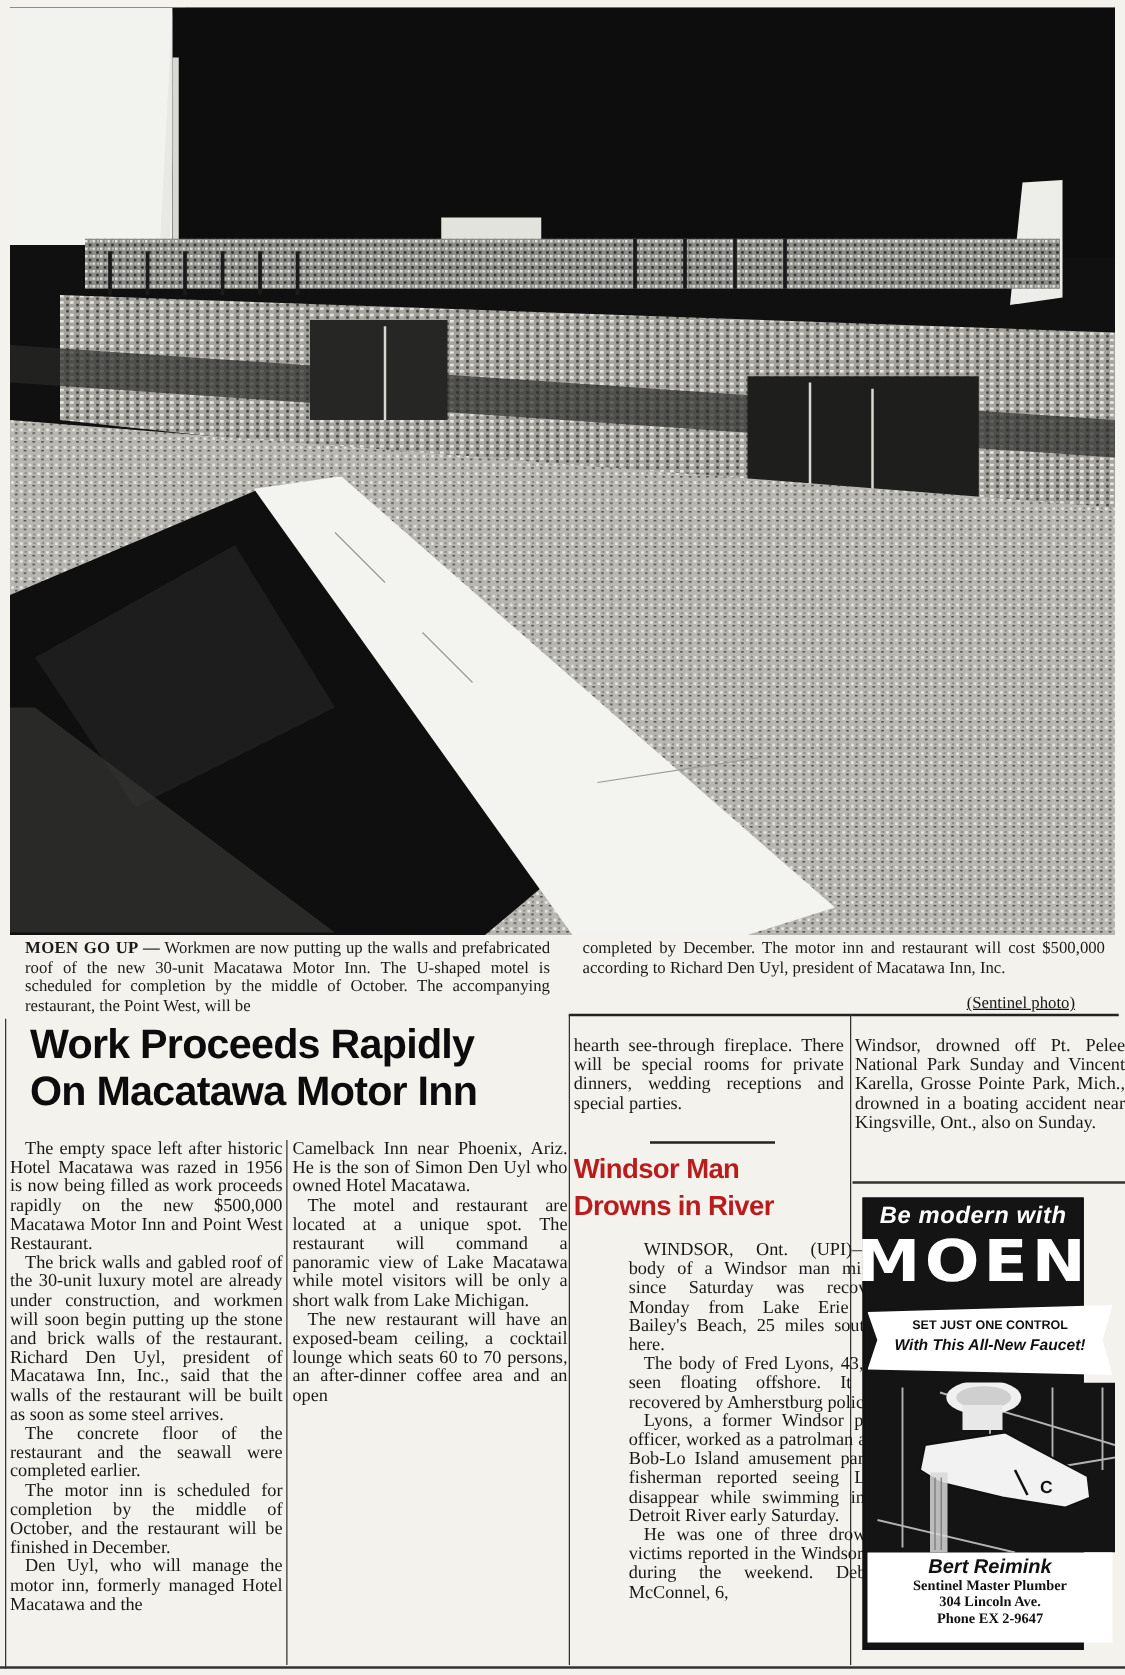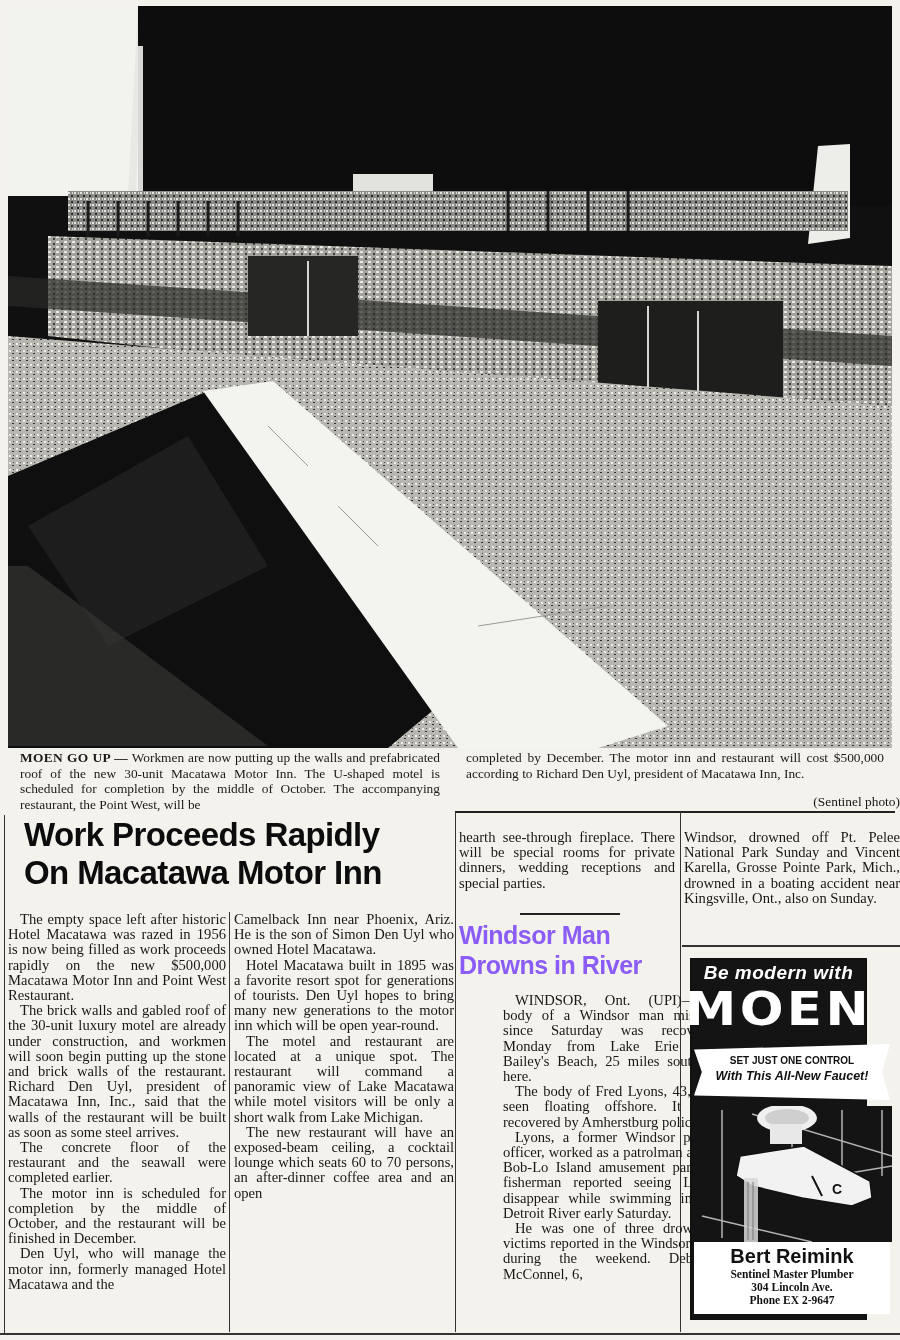--- a/index.html
+++ b/index.html
@@ -14,34 +14,34 @@
   .photo svg { display: block; width: 100%; height: 100%; }
 
   
   .caption {
     position: absolute; top: 750px; font-family: "Liberation Serif", serif;
     font-size: 13.4px; line-height: 15.5px; text-align: justify; color: #1a1a1a;
   }
   .caption.left { left: 20px; width: 420px; }
   .caption.right { left: 466px; width: 418px; }
   .caption .lead { font-weight: bold; letter-spacing: 0.3px; }
-  .credit { position: absolute; left: 716px; top: 794px; width: 184px; text-align: right;
-    font-family: "Liberation Serif", serif; font-size: 13.4px; }
+  .credit { position: absolute; left: 676px; top: 794px; width: 184px; text-align: right;
+    font-family: "Liberation Serif", serif; font-size: 13.4px; text-decoration: underline; }
   .rule-photo { position: absolute; left: 455px; top: 811px; width: 440px; height: 2px; background: #222; }
 
   
   .headline-main {
     position: absolute; left: 24px; top: 816px; width: 445px;
     font-family: "Liberation Sans", sans-serif; font-weight: bold;
     font-size: 33px; line-height: 38px; letter-spacing: -0.6px; color: #0c0c0c;
   }
   .headline-sub {
     position: absolute; left: 459px; top: 920px; width: 215px;
     font-family: "Liberation Sans", sans-serif; font-weight: bold;
-    font-size: 25px; line-height: 30px; letter-spacing: -0.5px; color: #8b5cf6;
+    font-size: 22px; line-height: 30px; letter-spacing: -0.5px; color: #b91c1c;
   }
   .short-rule { position: absolute; left: 520px; top: 913px; width: 100px; height: 2px; background: #222; }
 
   
   .col {
     position: absolute; font-family: "Liberation Serif", serif;
     font-size: 14.6px; line-height: 15.2px; text-align: justify; color: #181818;
   }
   .col p { text-indent: 12px; }
   .col p.noindent { text-indent: 0; }
@@ -74,21 +74,21 @@
     clip-path: polygon(0 10%, 100% 0, 96% 50%, 100% 100%, 0 92%, 4% 50%);
     text-align: center; color: #111; font-family: "Liberation Sans", sans-serif; font-weight: bold;
   }
   .ad-banner .b1 { display: block; margin-top: 11px; font-size: 10px; }
   .ad-banner .b2 { display: block; margin-top: 3px; font-size: 12.5px; font-style: italic; }
   .ad-art { position: absolute; left: 0; top: 146px; width: 200px; height: 136px; }
   .ad-footer {
     position: absolute; left: 2px; top: 282px; width: 196px; height: 72px; background: #fff;
     text-align: center; color: #111;
   }
-  .ad-footer .name { display: block; font-family: "Liberation Sans", sans-serif; font-weight: bold; font-size: 20px; margin-top: 3px; }
+  .ad-footer .name { display: block; font-family: "Liberation Sans", sans-serif; font-weight: bold; font-size: 16px; margin-top: 3px; font-style: italic; }
   .ad-footer .line { display: block; font-family: "Liberation Serif", serif; font-weight: bold; font-size: 11.5px; line-height: 13px; }
 </style>
 </head>
 <body>
 
 <div class="photo">
   <svg viewBox="0 0 884 742" preserveAspectRatio="none">
     <defs>
       <pattern id="grain" width="6" height="6" patternUnits="userSpaceOnUse">
         <rect width="6" height="6" fill="#8a8a86"></rect>
@@ -188,21 +188,20 @@
 <div class="col col1">
   <p>The empty space left after historic Hotel Macatawa was razed in 1956 is now being filled as work proceeds rapidly on the new $500,000 Macatawa Motor Inn and Point West Restaurant.</p>
   <p>The brick walls and gabled roof of the 30-unit luxury motel are already under construction, and workmen will soon begin putting up the stone and brick walls of the restaurant. Richard Den Uyl, president of Macatawa Inn, Inc., said that the walls of the restaurant will be built as soon as some steel arrives.</p>
   <p>The concrete floor of the restaurant and the seawall were completed earlier.</p>
   <p>The motor inn is scheduled for completion by the middle of October, and the restaurant will be finished in December.</p>
   <p>Den Uyl, who will manage the motor inn, formerly managed Hotel Macatawa and the</p>
 </div>
 
 <div class="col col2">
   <p class="noindent">Camelback Inn near Phoenix, Ariz. He is the son of Simon Den Uyl who owned Hotel Macatawa.</p>
-  <p>Hotel Macatawa built in 1895 was a favorite resort spot for generations of tourists. Den Uyl hopes to bring many new generations to the motor inn which will be open year-round.</p>
   <p>The motel and restaurant are located at a unique spot. The restaurant will command a panoramic view of Lake Macatawa while motel visitors will be only a short walk from Lake Michigan.</p>
   <p>The new restaurant will have an exposed-beam ceiling, a cocktail lounge which seats 60 to 70 persons, an after-dinner coffee area and an open</p>
 </div>
 
 <div class="col col3a">
   <p class="noindent">hearth see-through fireplace. There will be special rooms for private dinners, wedding receptions and special parties.</p>
 </div>
 <div class="short-rule"></div>
 
 <div class="headline-sub">

